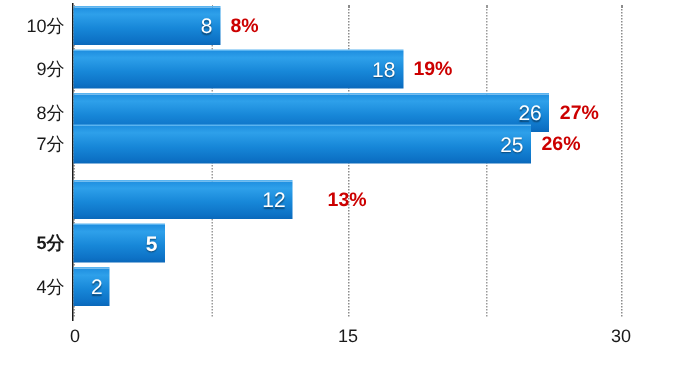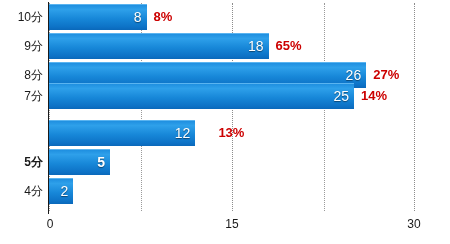--- a/index.html
+++ b/index.html
@@ -152,35 +152,35 @@
       <div class="cat-label">10分</div>
       <div class="bar" style="width: 97.6px;"></div>
       <div class="bar-value" style="left: 133.803px;">8</div>
       <div class="bar-pct" style="left: 153.6px;">8%</div>
     </div>
 
     <div class="row" style="top:29px;">
       <div class="cat-label">9分</div>
       <div class="bar" style="width: 219.6px;"></div>
       <div class="bar-value" style="left: 248.022px;">18</div>
-      <div class="bar-pct" style="left: 275.6px;">65%</div>
+      <div class="bar-pct" style="left: 275.6px;">19%</div>
     </div>
 
     <div class="row" style="top:58px;">
       <div class="cat-label">8分</div>
       <div class="bar" style="width: 317.2px;"></div>
       <div class="bar-value" style="left: 345.622px; text-align: center;">26</div>
       <div class="bar-pct" style="left: 373.2px;">27%</div>
     </div>
 
     <div class="row" style="top:79px;">
       <div class="cat-label">7分</div>
       <div class="bar" style="width: 305px;"></div>
       <div class="bar-value" style="left: 333.422px;">25</div>
-      <div class="bar-pct" style="left: 361px;">14%</div>
+      <div class="bar-pct" style="left: 361px;">26%</div>
     </div>
 
     <div class="row" style="top:116px;">
       <div class="bar" style="width: 146.4px;"></div>
       <div class="bar-value" style="left: 174.822px;">12</div>
       <div class="bar-pct" style="left: 202.4px; margin-left: 16px;">13%</div>
     </div>
 
     <div class="row" style="top:145px;font-weight:bold;">
       <div class="cat-label">5分</div>

